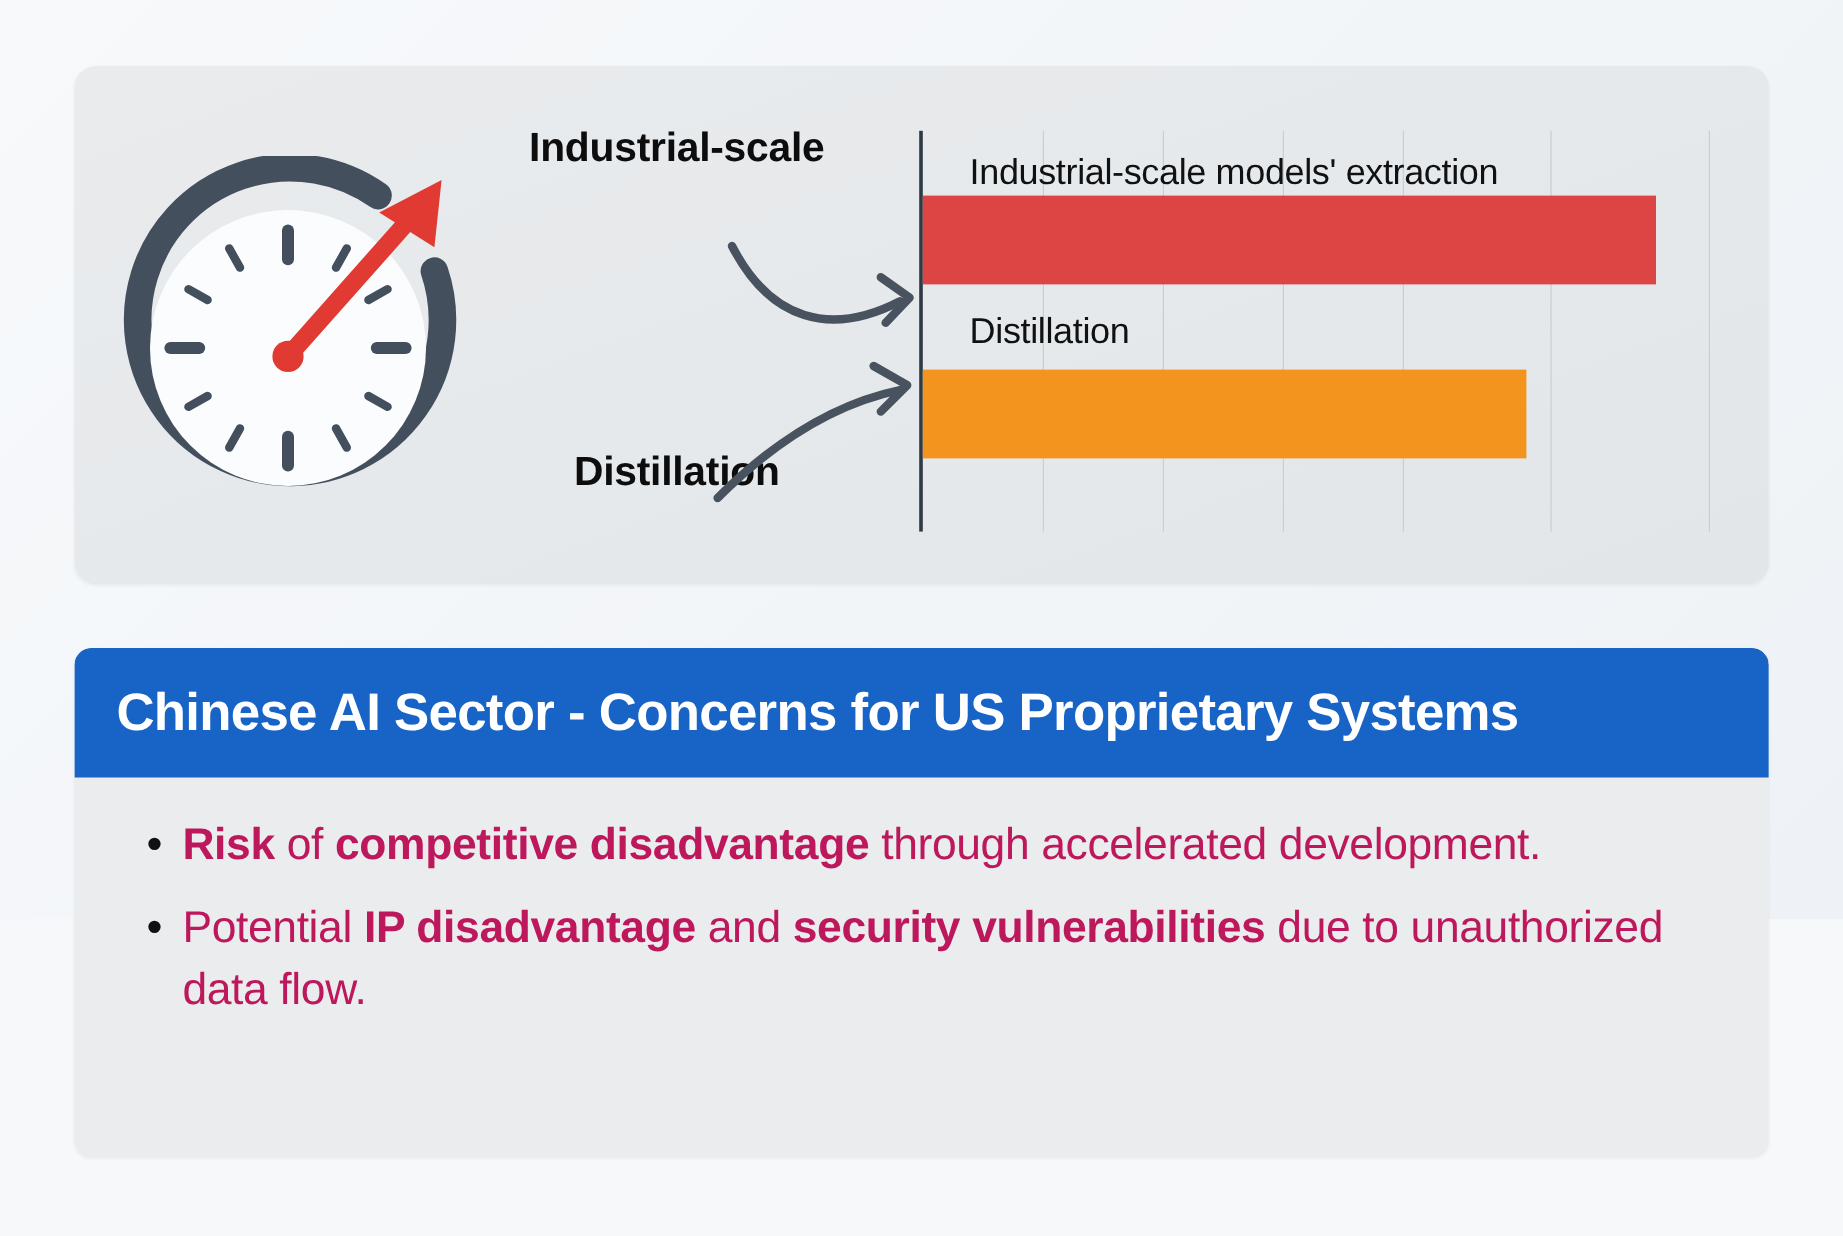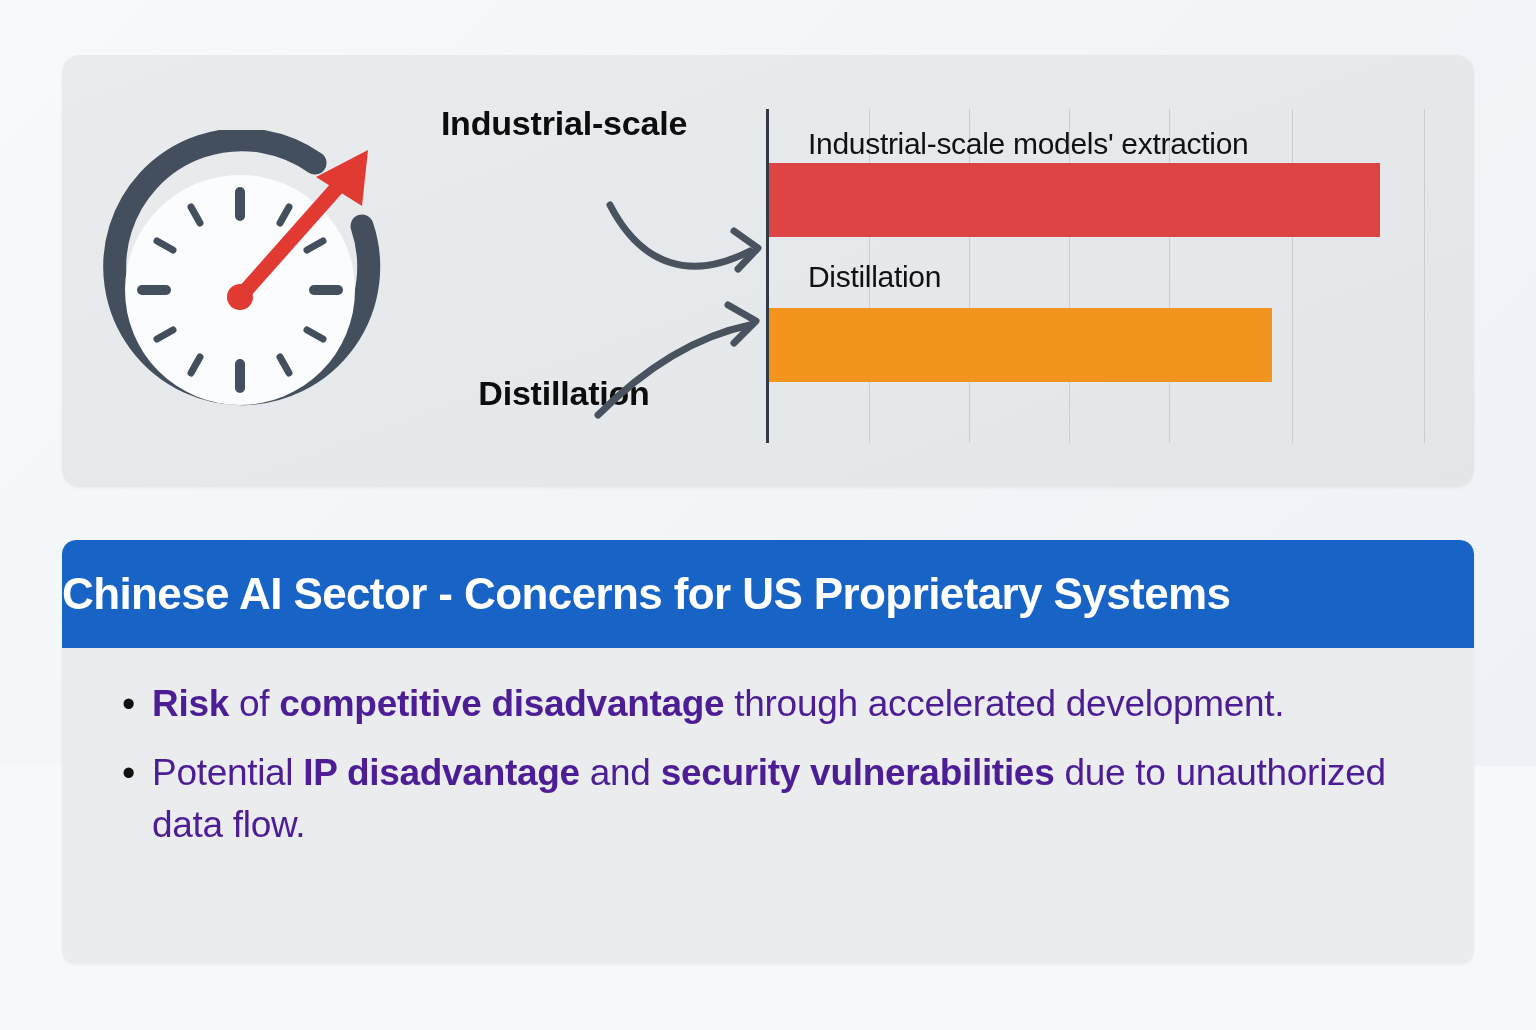--- a/index.html
+++ b/index.html
@@ -134,20 +134,21 @@
     left: 0;
     top: 0;
     width: 1412px;
     height: 108px;
     background: #1763c6;
     border-radius: 14px 14px 0 0;
     display: flex;
     align-items: center;
   }
   .panel-title {
+    padding-left: 35px;
     color: #ffffff;
     font-size: 44px;
     font-weight: bold;
     letter-spacing: -0.6px;
     white-space: nowrap;
   }
   .bullets {
     position: absolute;
     left: 0;
     top: 108px;
@@ -163,21 +164,21 @@
     flex: 0 0 auto;
     width: 30px;
     font-size: 38px;
     line-height: 1.38;
     color: #111111;
     text-align: left;
   }
   .bullet-text {
     font-size: 37px;
     line-height: 1.42;
-    color: #4c1d95;
+    color: #be185d;
     letter-spacing: -0.3px;
   }
   .bullet-text b { font-weight: bold; }
 </style>
 </head>
 <body>
 
 <div id="stage">
 
   <div class="top-panel">

